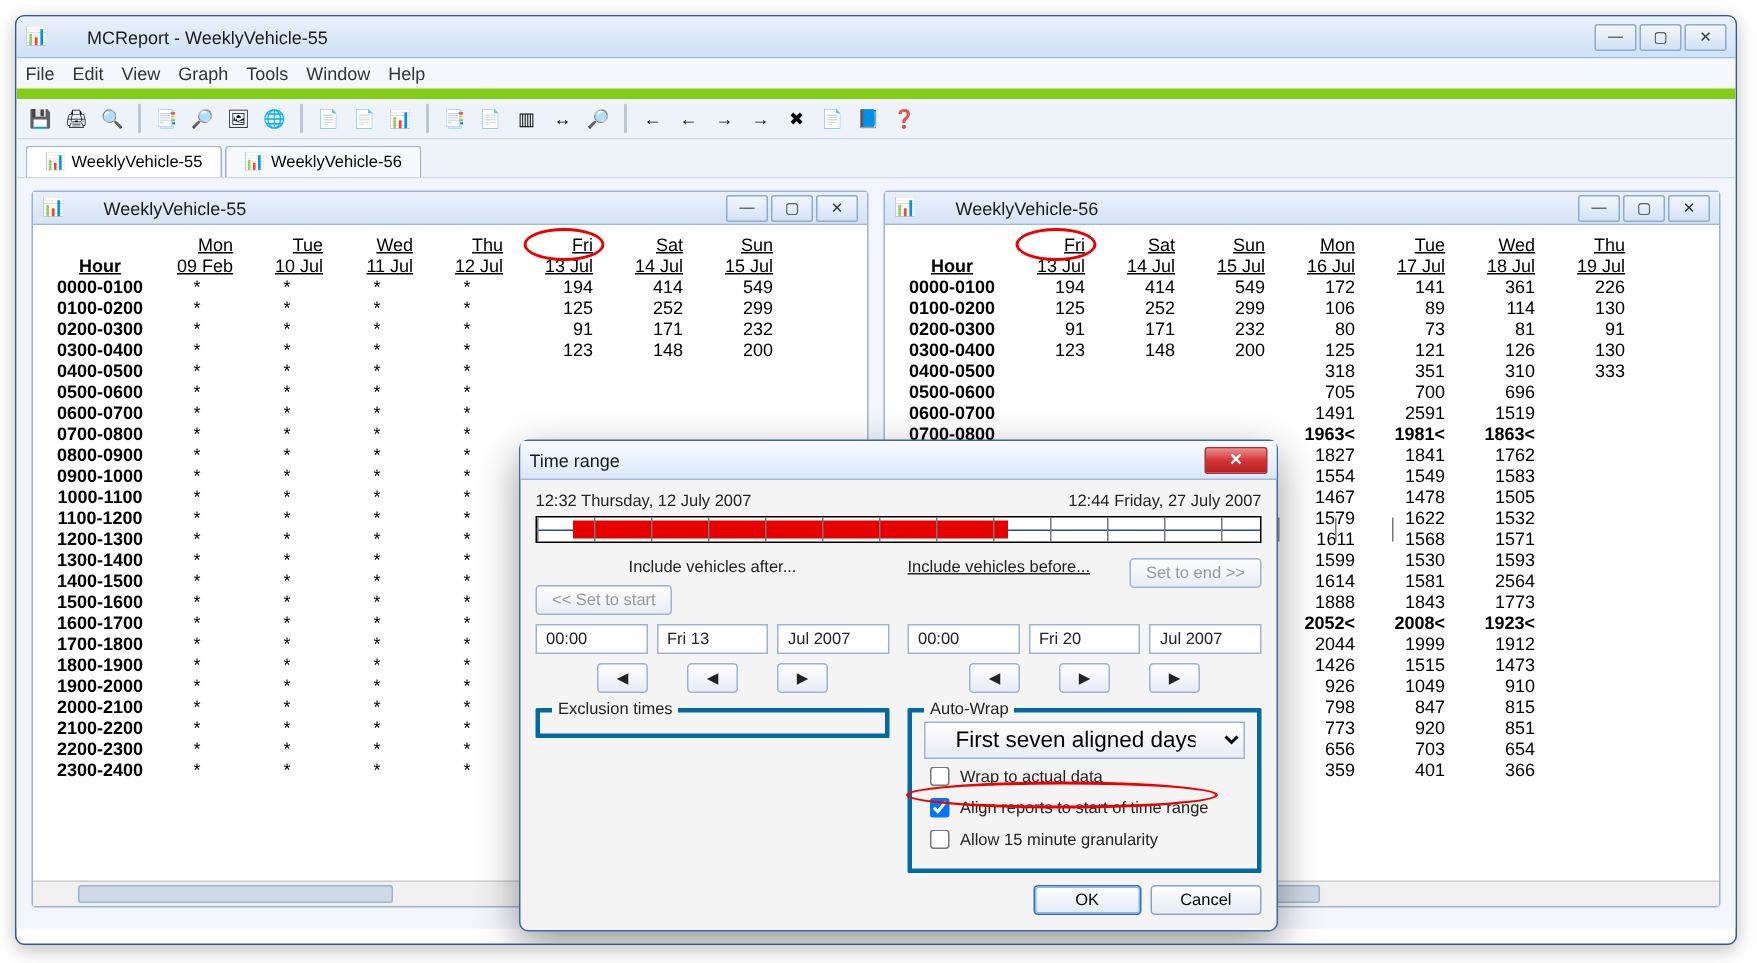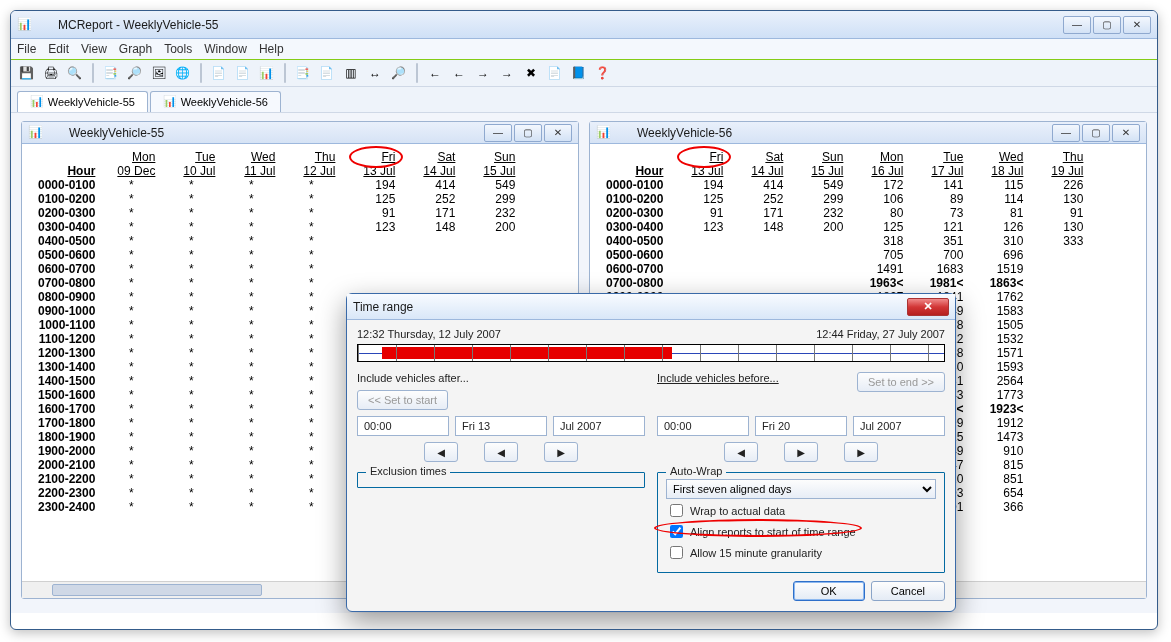--- a/index.html
+++ b/index.html
@@ -19,21 +19,21 @@
   .titlebar .icon { width: 16px; height: 16px; margin-right: 6px; display: inline-flex; }
   .titlebar .title { flex: 1; margin-left: 19px; }
   .winctrls { display: flex; gap: 2px; }
   .winbtn {
     width: 28px; height: 18px; border: 1px solid #8fa9cf; border-radius: 2px;
     background: linear-gradient(#f3f7fd,#d3e2f5); display: inline-flex;
     align-items: center; justify-content: center; font-size: 10px; color: #333;
   }
 
   .menubar {
-    background: #f4f8fd; border-bottom: 1px solid #84cc16; padding: 3px 6px;
+    background: #f4f8fd; border-bottom: 7px solid #84cc16; padding: 3px 6px;
     display: flex; gap: 12px; font-size: 12px; color: #333;
   }
   .menubar span { cursor: default; }
 
   .toolbar {
     background: #eef3fa; border-bottom: 1px solid #cfd8e6; padding: 3px 6px;
     display: flex; gap: 4px; align-items: center;
   }
   .tbtn {
     width: 20px; height: 20px; display: inline-flex; align-items: center; justify-content: center;
@@ -61,35 +61,35 @@
 
   .report {
     flex: 1; overflow: auto; padding: 6px 10px 10px;
     font-family: "Courier New", monospace; font-size: 12px; color: #000;
     white-space: nowrap;
   }
 
   .rtab { border-collapse: collapse; }
   .rtab th, .rtab td { padding: 0 6px; text-align: right; font-weight: normal; min-width: 60px; }
   .rtab th { text-decoration: underline; }
-  .rtab .hcell { text-align: right; font-weight: bold; }
+  .rtab .hcell { text-align: center; font-weight: bold; }
   .rtab td.star { text-align: center; }
   .rtab td.bold { font-weight: bold; }
 
   .circle {
     position: absolute; border: 2px solid #e00; border-radius: 50%;
     width: 54px; height: 22px; pointer-events: none;
   }
 
   .scroll-x { height: 17px; border-top: 1px solid #d0d0d0; background: #f0f0f0; position: relative; }
   .scroll-x .thumb { position: absolute; top: 2px; height: 12px; background: #cfd8e6; border: 1px solid #9db3d1; border-radius: 2px; }
 
   
   .dialog-wrap {
-    position: absolute; left: 335px; top: 282px; width: 610px;
+    position: absolute; left: 335px; top: 282px; width: 506px;
     z-index: 50;
   }
   .dialog {
     border: 1px solid #3a6aa8; border-radius: 6px; background: #f4f4f4;
     box-shadow: 0 10px 28px rgba(0,0,0,.4);
   }
   .dialog .titlebar {
     height: 26px; background: linear-gradient(#f8fbff,#d9e7f8);
     justify-content: space-between;
   }
@@ -101,40 +101,40 @@
 
   .dlgbody { padding: 8px 10px 10px; font-size: 11px; color: #222; }
   .ts-row { display: flex; justify-content: space-between; font-size: 11px; margin-bottom: 4px; }
   .timeline { height: 18px; border: 1px solid #000; background: #fff; position: relative; margin-bottom: 10px; }
   .timeline .band { position: absolute; top: 2px; bottom: 2px; left: 24px; width: 290px; background: #e60000; }
   .timeline .tick { position: absolute; top: 0; bottom: 0; width: 1px; background: #777; }
   .timeline .blue { position: absolute; left: 0; right: 0; top: 50%; height: 1px; background: #2a46b8; }
 
   .cols { display: flex; gap: 12px; }
   .col { flex: 1; }
-  .col h4 { font-size: 11px; font-weight: normal; text-align: left; margin: 0 0 6px; }
+  .col h4 { font-size: 11px; font-weight: normal; text-align: center; margin: 0 0 6px; }
   .winbtn2 {
     border: 1px solid #9db3d1; background: linear-gradient(#fdfdfd,#e7edf6);
     border-radius: 3px; padding: 3px 10px; font-size: 11px; color: #333;
   }
   .winbtn2.dis { color: #999; }
   .fieldrow { display: flex; gap: 6px; margin: 6px 0; }
   .fld { flex: 1; border: 1px solid #9db3d1; background: #fff; padding: 3px 6px; font-size: 11px; }
   .navrow { display: flex; gap: 26px; justify-content: center; }
   .navbtn {
     border: 1px solid #9db3d1; background: linear-gradient(#fdfdfd,#e7edf6);
     width: 34px; height: 20px; font-size: 10px; border-radius: 3px;
     display: inline-flex; align-items: center; justify-content: center;
   }
 
-  .group { border: 1px solid #0369a1; border-radius: 1px; padding: 6px 8px 8px; margin-top: 10px; position: relative; }
+  .group { border: 3px solid #0369a1; border-radius: 1px; padding: 6px 8px 8px; margin-top: 10px; position: relative; }
   .group > .legend { position: absolute; top: -8px; left: 8px; background: #f4f4f4; padding: 0 4px; font-size: 11px; }
   .chk { display: flex; align-items: center; gap: 4px; font-size: 11px; margin: 2px 0; }
   .chk input { width: 13px; height: 13px; }
-  .sel { width: 100%; border: 1px solid #9db3d1; background: linear-gradient(#fdfdfd,#e7edf6); padding: 2px 2px; font-size: 11px; }
+  .sel { width: 100%; border: 1px solid #9db3d1; background: linear-gradient(#fdfdfd,#e7edf6); padding: 2px 16px; font-size: 15px; }
 
   .dlgbtns { display: flex; gap: 6px; justify-content: flex-end; margin-top: 8px; }
   .dlgbtn {
     min-width: 72px; padding: 3px 19px; font-size: 11px;
     border: 1px solid #8aa4c8; border-radius: 3px; background: linear-gradient(#fdfdfd,#e4ebf5); text-align: center;
   }
   .dlgbtn.primary { border: 1px solid #2e6fc9; box-shadow: 0 0 0 1px #8cb8f0 inset; }
 
   .barcode { width: 38px; height: 38px; margin-left: auto;
     background: repeating-linear-gradient(90deg,#1a46b8 0 2px,#fff 2px 3px);
@@ -231,21 +231,21 @@
                   <th>Mon</th>
                   <th>Tue</th>
                   <th>Wed</th>
                   <th>Thu</th>
                   <th style="position:relative;">Fri<span class="circle" style="left:8px;top:-4px;"></span></th>
                   <th>Sat</th>
                   <th>Sun</th>
                 </tr>
                 <tr>
                   <th class="hcell">Hour</th>
-                  <th>09 Dec</th>
+                  <th>09 Feb</th>
                   <th>10 Jul</th>
                   <th>11 Jul</th>
                   <th>12 Jul</th>
                   <th>13 Jul</th>
                   <th>14 Jul</th>
                   <th>15 Jul</th>
                 </tr>
               </thead>
               <tbody>
                 <tr>
@@ -471,21 +471,21 @@
                 </tr>
               </thead>
               <tbody>
                 <tr>
                   <td class="hcell">0000-0100</td>
                   <td class="">194</td>
                   <td class="">414</td>
                   <td class="">549</td>
                   <td class="">172</td>
                   <td class="">141</td>
-                  <td class="">115</td>
+                  <td class="">361</td>
                   <td class="">226</td>
                 </tr>
                 <tr>
                   <td class="hcell">0100-0200</td>
                   <td class="">125</td>
                   <td class="">252</td>
                   <td class="">299</td>
                   <td class="">106</td>
                   <td class="">89</td>
                   <td class="">114</td>
@@ -530,21 +530,21 @@
                   <td class="">700</td>
                   <td class="">696</td>
                   <td class=""></td>
                 </tr>
                 <tr>
                   <td class="hcell">0600-0700</td>
                   <td></td>
                   <td></td>
                   <td></td>
                   <td class="">1491</td>
-                  <td class="">1683</td>
+                  <td class="">2591</td>
                   <td class="">1519</td>
                   <td class=""></td>
                 </tr>
                 <tr>
                   <td class="hcell">0700-0800</td>
                   <td></td>
                   <td></td>
                   <td></td>
                   <td class=" bold">1963&lt;</td>
                   <td class=" bold">1981&lt;</td>

